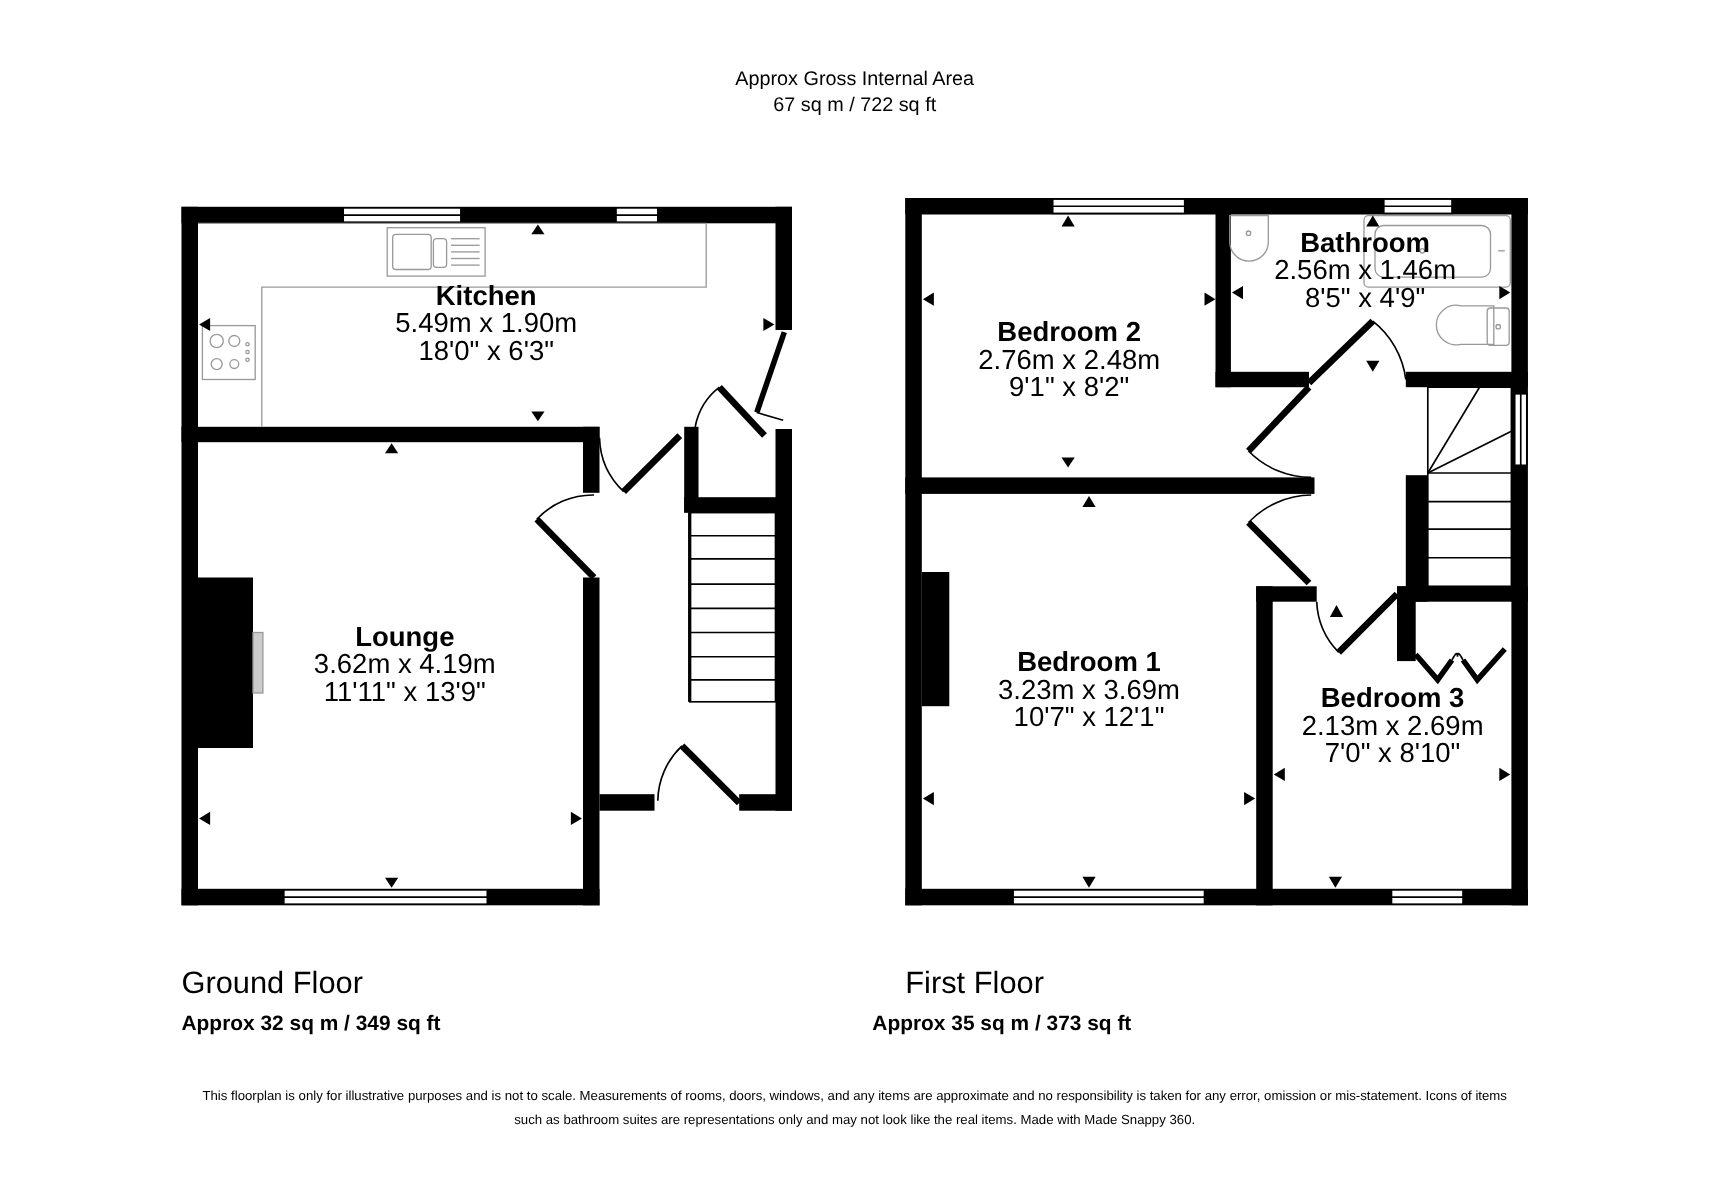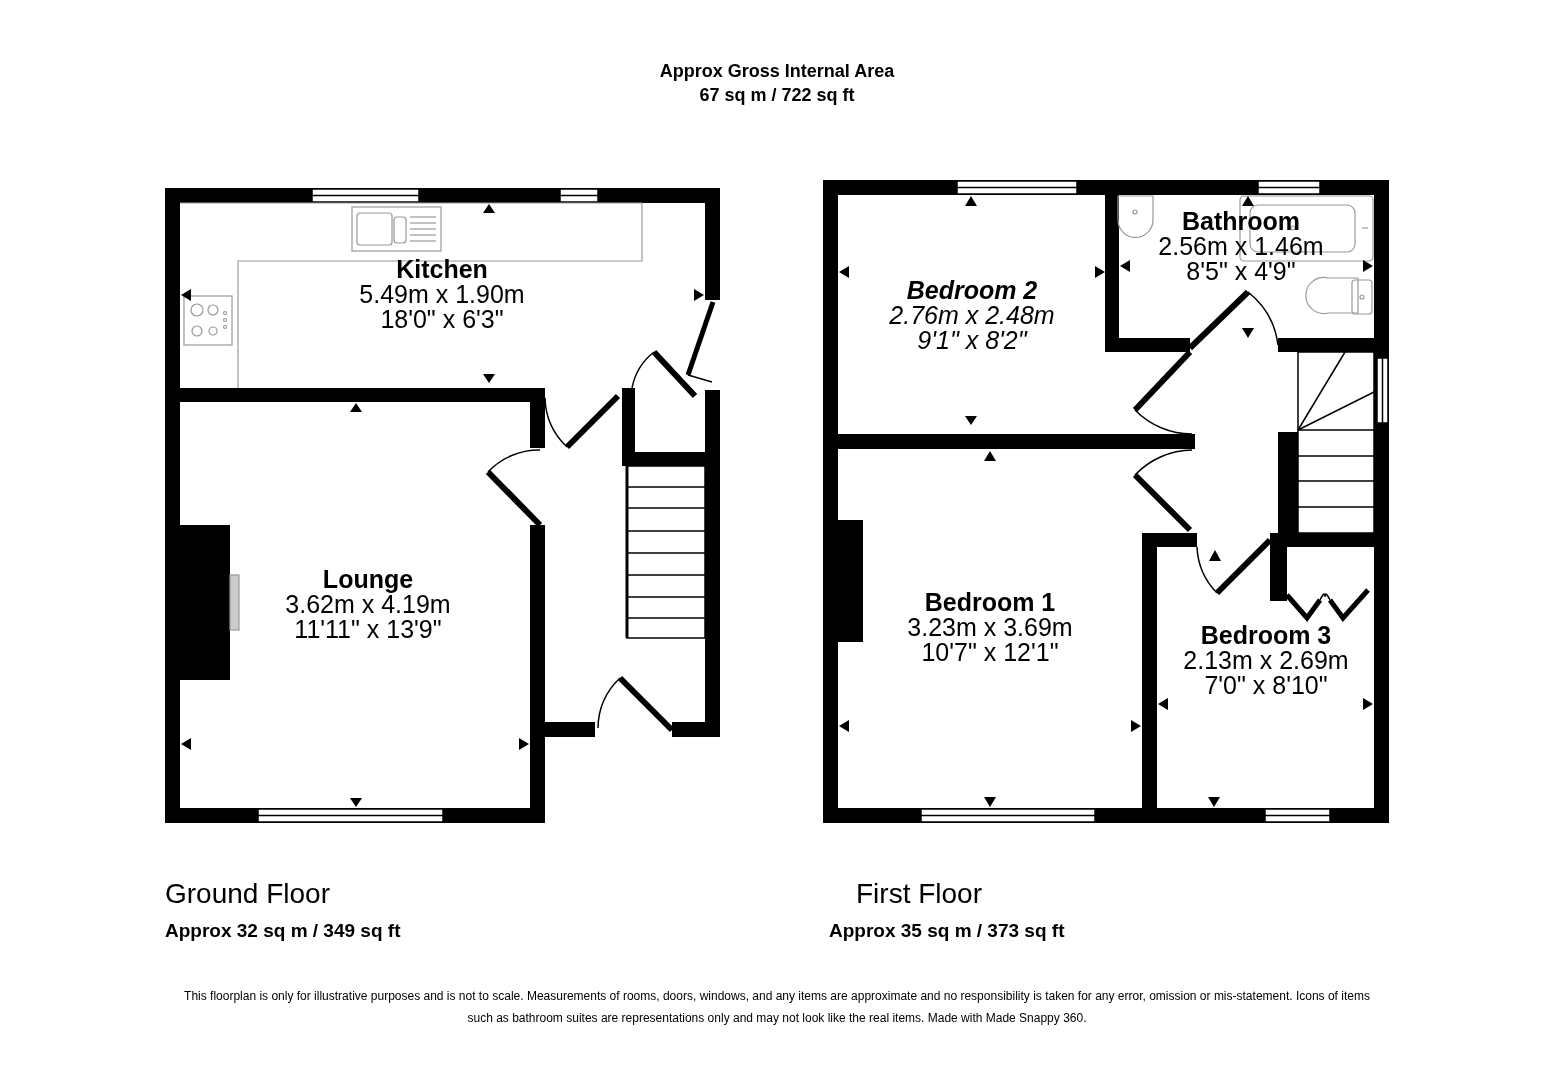--- a/index.html
+++ b/index.html
@@ -1,17 +1,17 @@
 <!DOCTYPE html>
 <html><head>
 <meta charset="utf-8">
 <style>
   html, body { margin: 0; padding: 0; background: #ffffff; }
   body { width: 1554px; height: 1080px; position: relative; overflow: hidden; font-family: "Liberation Sans", sans-serif; color: #000; }
-  .hdr { position: absolute; left: 0; width: 1554px; text-align: center; font-weight: bold; font-size: 18px; line-height: 22px; }
+  .hdr { position: absolute; left: 0; width: 1554px; text-align: center; font-weight: normal; font-size: 18px; line-height: 22px; }
   .floor-title { position: absolute; font-size: 28px; line-height: 32px; }
   .floor-area { position: absolute; font-weight: bold; font-size: 19px; line-height: 22px; }
   .disclaimer { position: absolute; left: 180px; width: 1194px; top: 985px; text-align: center; font-size: 12px; line-height: 22px; }
   svg.plan { position: absolute; left: 0; top: 0; }
   .room-label { position: absolute; text-align: center; font-size: 25px; line-height: 25px; transform: translateX(-50%); white-space: nowrap; }
   .room-label .nm { font-weight: bold; }
 </style>
 </head>
 <body>
 
@@ -202,21 +202,21 @@
 <div class="room-label" style="left:442px; top:257px;">
   <div class="nm">Kitchen</div>
   <div>5.49m x 1.90m</div>
   <div>18'0" x 6'3"</div>
 </div>
 <div class="room-label" style="left:368px; top:567px;">
   <div class="nm">Lounge</div>
   <div>3.62m x 4.19m</div>
   <div>11'11" x 13'9"</div>
 </div>
-<div class="room-label" style="left:972px; top:278px;font-style:italic;">
+<div class="room-label" style="left:972px; top:290px;">
   <div class="nm">Bedroom 2</div>
   <div>2.76m x 2.48m</div>
   <div>9'1" x 8'2"</div>
 </div>
 <div class="room-label" style="left:1241px; top:209px;">
   <div class="nm">Bathroom</div>
   <div>2.56m x 1.46m</div>
   <div>8'5" x 4'9"</div>
 </div>
 <div class="room-label" style="left:990px; top:590px;">
@@ -225,16 +225,16 @@
   <div>10'7" x 12'1"</div>
 </div>
 <div class="room-label" style="left:1266px; top:623px;">
   <div class="nm">Bedroom 3</div>
   <div>2.13m x 2.69m</div>
   <div>7'0" x 8'10"</div>
 </div>
 
 <div class="floor-title" style="left:165px; top:878px;">Ground Floor</div>
 <div class="floor-area" style="left:165px; top:920px;">Approx 32 sq m / 349 sq ft</div>
-<div class="floor-title" style="left:823px; top:878px;margin-left:33px;">First Floor</div>
-<div class="floor-area" style="left:829px; top:920px;">Approx 35 sq m / 373 sq ft</div>
+<div class="floor-title" style="left:823px; top:878px;">First Floor</div>
+<div class="floor-area" style="left:793px; top:920px;">Approx 35 sq m / 373 sq ft</div>
 
 <div class="disclaimer">This floorplan is only for illustrative purposes and is not to scale. Measurements of rooms, doors, windows, and any items are approximate and no responsibility is taken for any error, omission or mis-statement. Icons of items such as bathroom suites are representations only and may not look like the real items. Made with Made Snappy 360.</div>
 
 </body></html>

